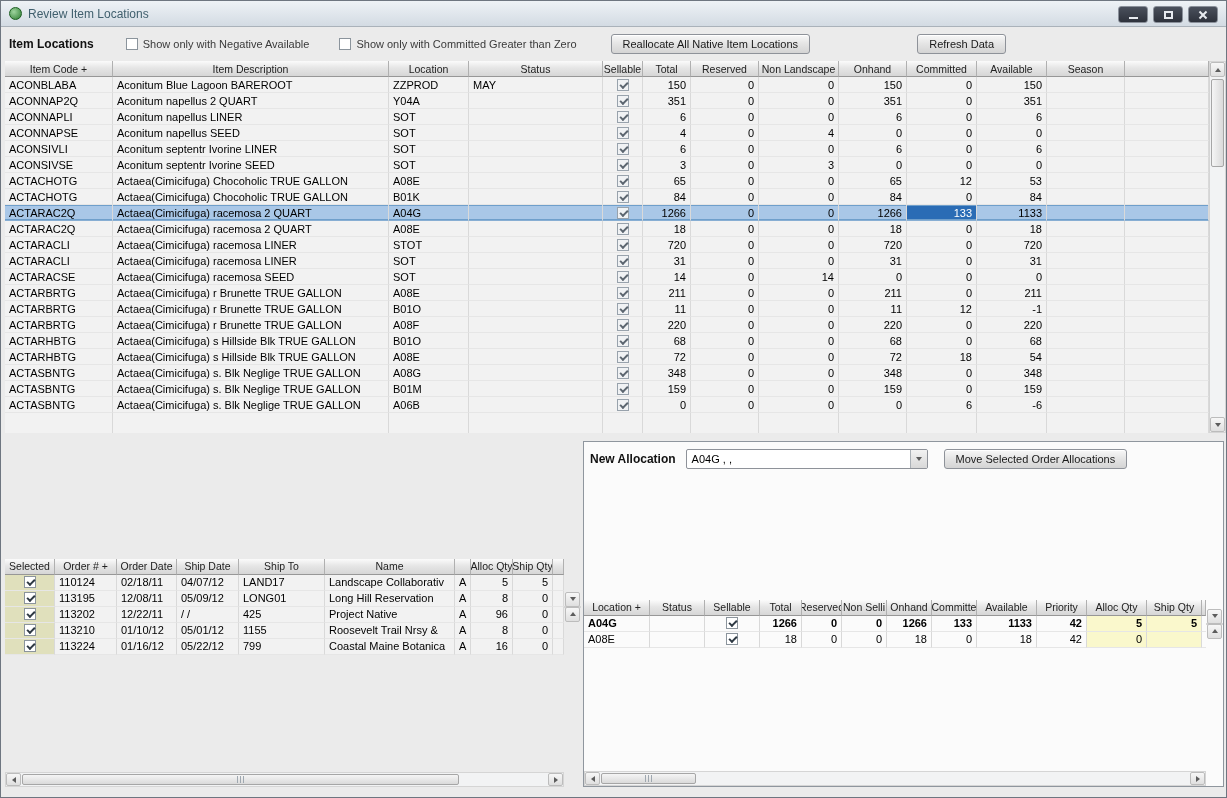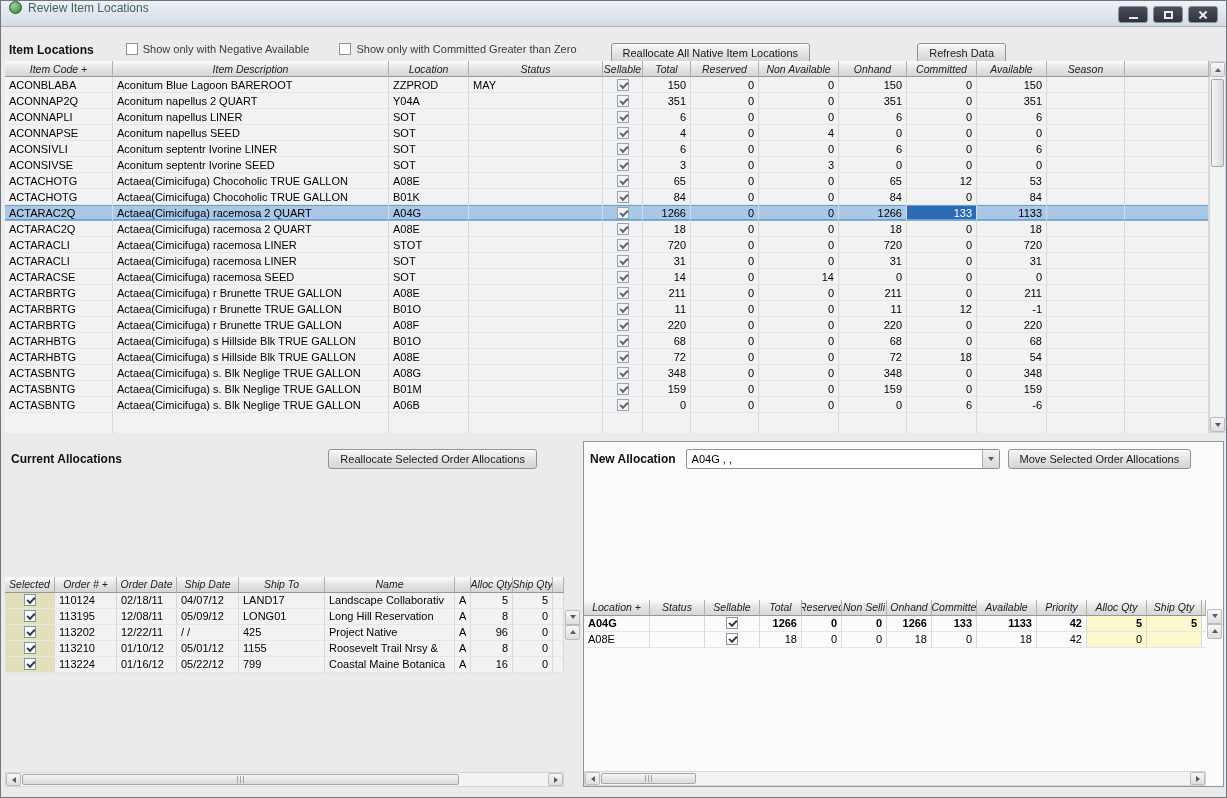--- a/index.html
+++ b/index.html
@@ -1,57 +1,57 @@
 <!DOCTYPE html>
 <html><head>
 <meta charset="utf-8">
 <style>
   * { margin:0; padding:0; box-sizing:border-box; }
   html,body { background:#c8ccd0; font-family:"Liberation Sans", sans-serif; }
   .window { width:1227px; height:798px; display:flex; flex-direction:column;
             background:#ebebeb; border:1px solid #6e7680; position:relative; overflow:hidden; }
 
   
-  .titlebar { height:26px; flex:0 0 26px; display:flex; align-items:flex-start; padding:0 8px;
+  .titlebar { height:26px; flex:0 0 26px; display:flex; align-items:center; padding:0 8px;
               background:linear-gradient(#eef2f6,#d3dbe3); border-bottom:1px solid #aab2ba; }
   .appicon { width:13px; height:13px; border-radius:50%;
              background:radial-gradient(circle at 35% 35%, #9ed49e, #2e7d32); border:1px solid #1b5e20; }
   .title { margin-left:6px; font-size:12px; color:#41606e; }
   .winbtns { position:absolute; right:8px; top:5px; display:flex; }
   .wbtn { width:30px; height:17px; margin-left:5px; border:1px solid #8a909a; border-radius:3px;
           background:linear-gradient(#4a505c,#2e323c); display:flex; align-items:center; justify-content:center; }
   .g-min { width:9px; height:2px; background:#e8ebf0; margin-top:6px; }
   .g-max { width:9px; height:8px; border:2px solid #e8ebf0; }
   .g-close { position:relative; width:10px; height:10px; }
   .g-close::before,.g-close::after { content:""; position:absolute; left:4px; top:0; width:2px; height:10px; background:#e8ebf0; }
   .g-close::before { transform:rotate(45deg); } .g-close::after { transform:rotate(-45deg); }
 
   
-  .toolbar { height:34px; flex:0 0 34px; display:flex; align-items:flex-start; padding:16px 8px; }
+  .toolbar { height:34px; flex:0 0 34px; display:flex; align-items:center; padding:1px 8px; }
   .sectlabel { font-size:12px; font-weight:bold; color:#111; white-space:nowrap; }
   .cbrow { display:flex; align-items:center; font-size:11px; color:#3a3a3a; white-space:nowrap; }
   .cb { width:12px; height:12px; border:1px solid #8b949c; background:#fff; display:inline-block;
         position:relative; flex:0 0 12px; }
   .cbrow .cb { margin-right:5px; }
   .cb.on::after { content:""; position:absolute; left:2px; top:2px; width:6px; height:3px;
                   border-left:2px solid #2f3a44; border-bottom:2px solid #2f3a44; transform:rotate(-45deg); }
   .cb.dim { background:#f0f2f4; border-color:#98a2ac; }
   .cb.dim::after { border-color:#5c6670; }
   .btn { font-family:"Liberation Sans", sans-serif; font-size:11px; color:#1a1a1a; padding:3px 11px;
          border:1px solid #8e9299; border-radius:3px;
          background:linear-gradient(#f8f8f8,#e4e4e4 50%,#d4d4d4); box-shadow:inset 0 1px 0 #fff; white-space:nowrap; }
   .tb-cb1 { margin-left:32px; } .tb-cb2 { margin-left:30px; } .tb-btn1 { margin-left:34px; }
   .tb-refresh { margin-left:auto; margin-right:212px; }
 
   
   .mainwrap { height:372px; flex:0 0 372px; display:flex; padding-left:4px; }
   .gridbox { display:grid; overflow:hidden; background:#ebebeb; align-content:start; flex:1; min-width:0; }
   .hc { background:linear-gradient(#fbfbfb,#e6e6e6 45%,#d6d6d6); border-right:1px solid #b0b0b0;
         border-bottom:1px solid #979797; font-size:10.5px; color:#222; display:flex; align-items:center;
-        justify-content:center; overflow:hidden; white-space:nowrap;font-style:italic; }
+        justify-content:center; overflow:hidden; white-space:nowrap; }
   .c { font-size:11px; line-height:14px; padding:0 4px; border-right:1px solid #d9d9d9;
        border-bottom:1px solid #e6e6e6; overflow:hidden; white-space:nowrap; background:#f2f2f2;
        display:flex; align-items:center; }
   .tl { justify-content:flex-start; } .nm { justify-content:flex-end; }
   .ck { justify-content:center; padding:0; }
   .fc { border-right:1px solid #d9d9d9; background:#f2f2f2; }
   .sel { background:#a9c7e7; border-bottom-color:#87aed3;
          box-shadow:inset 0 1px 0 #6f9fcb, inset 0 -1px 0 #6f9fcb; }
   .selcell { background:#2a6cb5; color:#fff; }
   .bd { font-weight:bold; }
@@ -83,26 +83,26 @@
   .bottom { flex:1; display:flex; padding:0 2px 10px 4px; min-height:0; }
   .panel-left { width:576px; flex:0 0 576px; display:flex; flex-direction:column; min-height:0; }
   .panel-right { flex:1; margin-left:2px; border:1px solid #8f969e; background:#fbfbfb;
                  display:flex; flex-direction:column; min-height:0; }
   .panel-head { height:36px; flex:0 0 36px; display:flex; align-items:center; padding:0 6px; }
   .panel-right .panel-head { height:34px; flex:0 0 34px; }
   .tablewrap { flex:1; display:flex; min-height:0;align-items:center; }
   .hscrollrow { height:15px; flex:0 0 15px; display:flex; }
   .corner { width:17px; flex:0 0 17px; }
   .ph-btn-left { margin-left:auto; margin-right:38px; }
-  .combo { width:314px; height:20px; margin-left:10px; border:1px solid #8e9299; background:#fff;
+  .combo { width:242px; height:20px; margin-left:10px; border:1px solid #8e9299; background:#fff;
            border-radius:2px; display:flex; align-items:center; overflow:hidden; }
   .combo .val { flex:1; font-size:11px; padding:0 5px; white-space:nowrap; overflow:hidden; }
   .dbtn { width:17px; height:100%; border-left:1px solid #aab0b6;
           background:linear-gradient(#f2f2f2,#d8d8d8); display:flex; align-items:center; justify-content:center; }
-  .combo-btn { margin-left:8px; }
+  .combo-btn { margin-left:16px; }
 </style>
 </head>
 <body>
 
 <div class="window">
 
   <div class="titlebar">
     <span class="appicon"></span>
     <span class="title">Review Item Locations</span>
     <div class="winbtns">
@@ -134,21 +134,21 @@
 
   <div class="mainwrap">
     <div id="grid-main" class="gridbox" style="grid-template-columns: 108px 276px 80px 134px 40px 48px 68px 80px 68px 70px 70px 78px minmax(0px, 1fr); grid-template-rows: 16px repeat(21, 16px) minmax(0px, 1fr);">
         <div class="hc">Item Code +</div>
         <div class="hc">Item Description</div>
         <div class="hc">Location</div>
         <div class="hc">Status</div>
         <div class="hc">Sellable</div>
         <div class="hc">Total</div>
         <div class="hc">Reserved</div>
-        <div class="hc">Non Available</div>
+        <div class="hc">Non Landscape</div>
         <div class="hc">Onhand</div>
         <div class="hc">Committed</div>
         <div class="hc">Available</div>
         <div class="hc">Season</div>
         <div class="hc"></div>
         <div class="c tl">ACONBLABA</div>
         <div class="c tl">Aconitum Blue Lagoon BAREROOT</div>
         <div class="c tl">ZZPROD</div>
         <div class="c tl">MAY</div>
         <div class="c ck">
@@ -485,24 +485,20 @@
           <span class="t-down"></span>
         </div>
     </div>
   </div>
 
   <div class="splitter"></div>
 
   <div class="bottom">
 
     <div class="panel-left">
-      <div class="panel-head">
-        <span class="sectlabel">Current Allocations</span>
-        <button class="btn ph-btn-left">Reallocate Selected Order Allocations</button>
-      </div>
       <div class="tablewrap">
         <div id="grid-left" class="gridbox" style="grid-template-columns: 50px 62px 60px 62px 86px 130px 16px 42px 40px minmax(0px, 1fr); grid-template-rows: 16px repeat(5, 16px) minmax(0px, 1fr);">
             <div class="hc">Selected</div>
             <div class="hc">Order # +</div>
             <div class="hc">Order Date</div>
             <div class="hc">Ship Date</div>
             <div class="hc">Ship To</div>
             <div class="hc">Name</div>
             <div class="hc"></div>
             <div class="hc">Alloc Qty</div>

